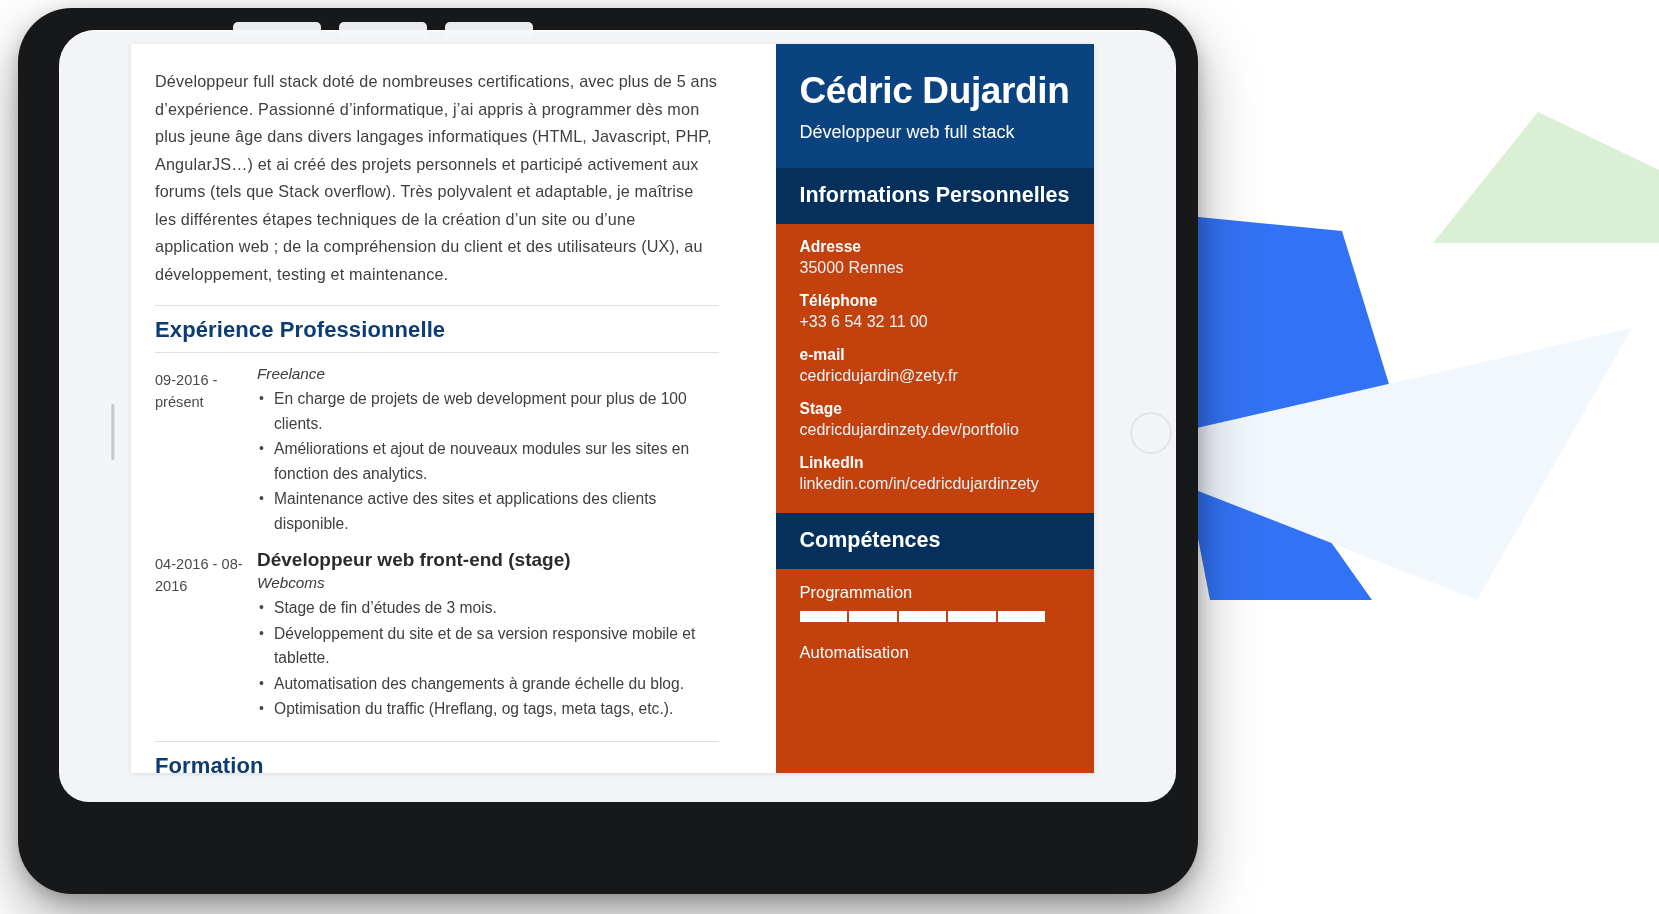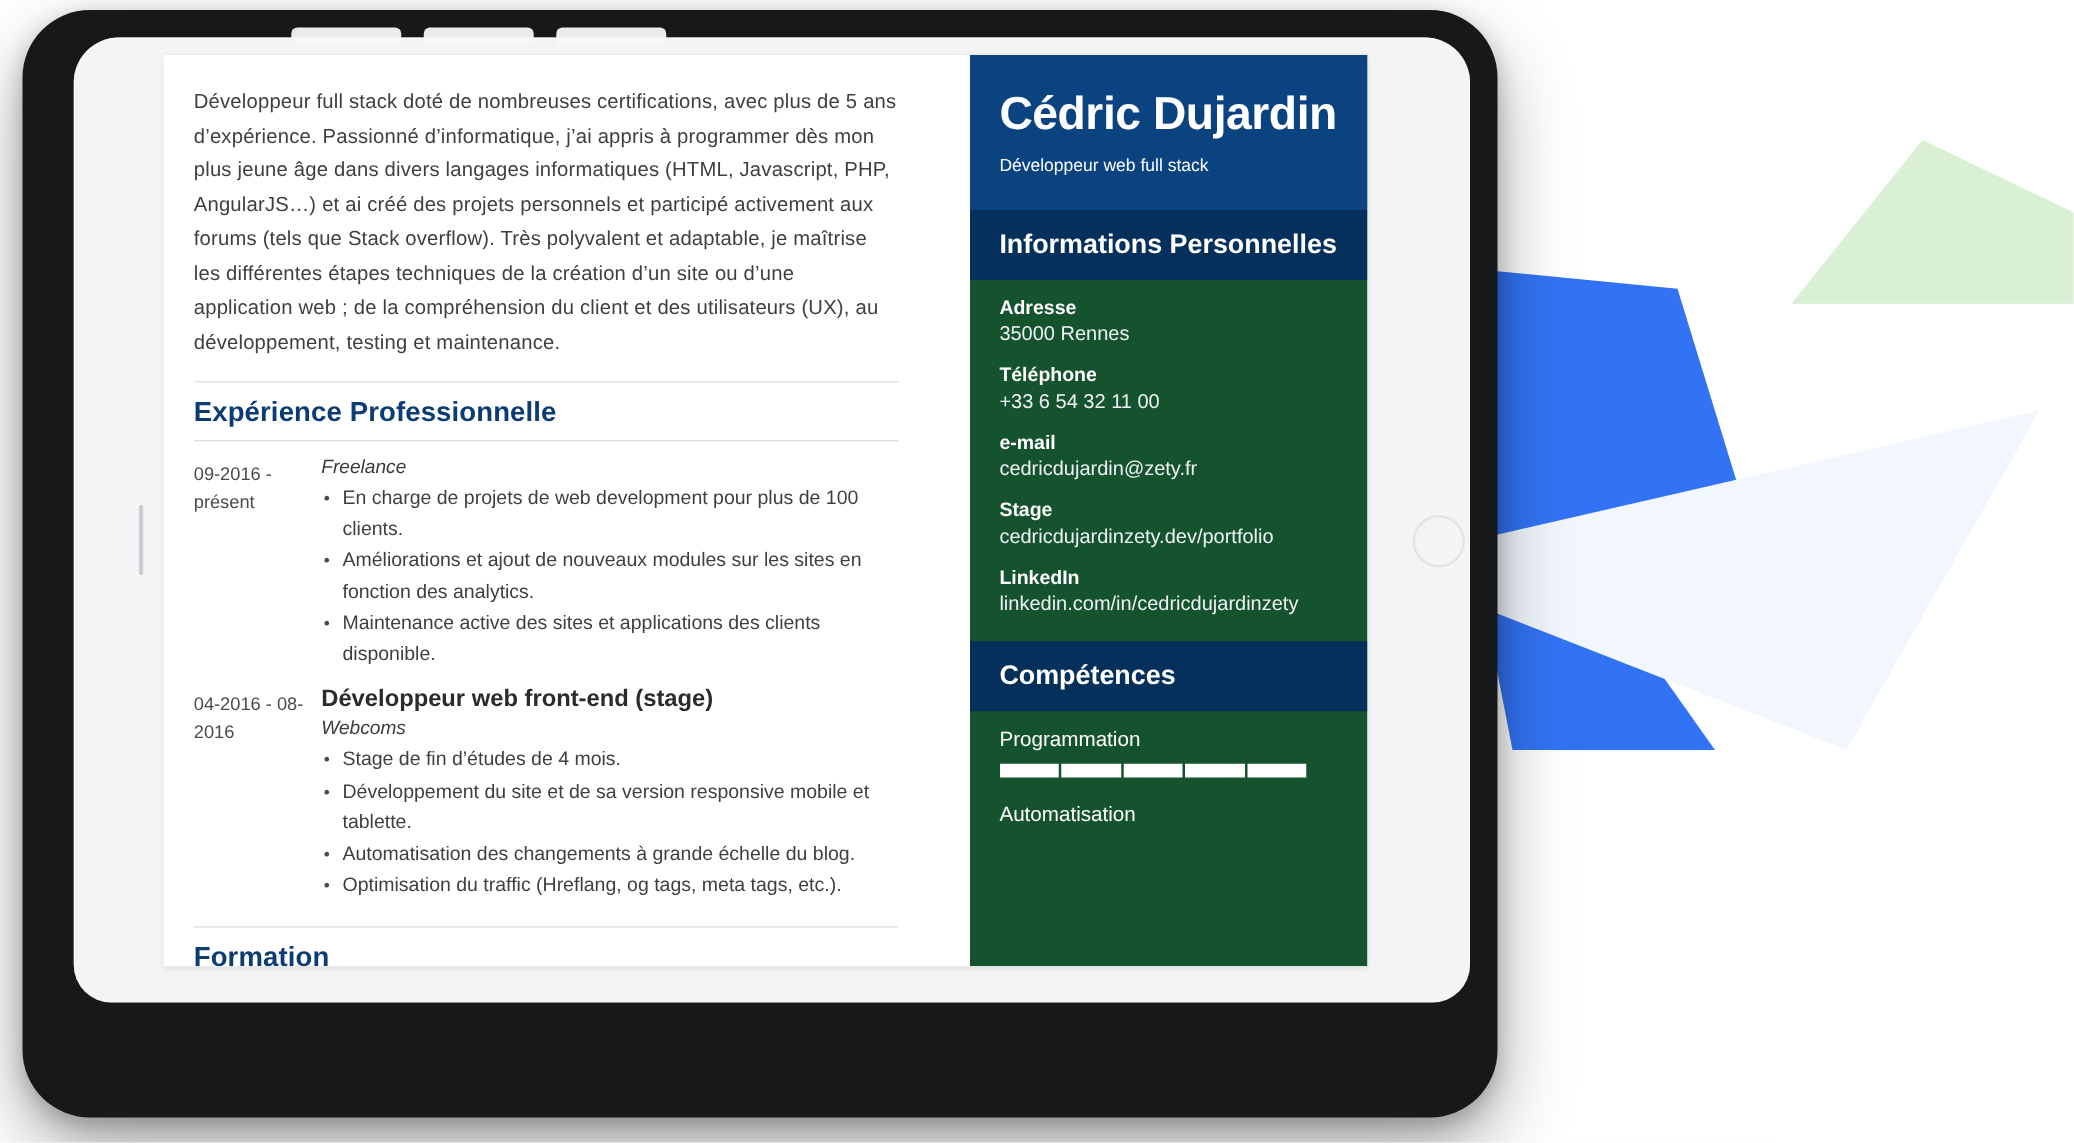--- a/index.html
+++ b/index.html
@@ -107,21 +107,21 @@
     gap: 31px;
   }
   .resume-main {
     width: 671px;
     padding: 24px 26px 0 24px;
     box-sizing: border-box;
     color: #3c3c3c;
   }
   .resume-side {
     width: 351px;
-    background: #14532d;
+    background: #c2410c;
     color: #ffffff;
     box-sizing: border-box;
     position: relative;
     overflow: hidden;
   }
 
   
   .summary {
     font-size: 16.2px;
     line-height: 27.5px;
@@ -197,21 +197,21 @@
   }
   .side-name {
     font-size: 37px;
     font-weight: bold;
     line-height: 45px;
     margin: 0;
     color: #ffffff;
     letter-spacing: -.01em;
   }
   .side-role {
-    font-size: 14px;
+    font-size: 18px;
     line-height: 27px;
     margin: 6px 0 0 0;
     color: #ffffff;
     font-weight: normal;
   }
   .side-sec-head {
     background: #05305c;
     color: #ffffff;
     font-size: 21.5px;
     font-weight: bold;
@@ -298,21 +298,21 @@
             </ul>
           </div>
         </div>
 
         <div class="entry">
           <div class="entry-date">04-2016 - 08-2016</div>
           <div class="entry-body">
             <div class="entry-title">Développeur web front-end (stage)</div>
             <div class="entry-org">Webcoms</div>
             <ul class="bullets">
-              <li>Stage de fin d’études de 4 mois.</li>
+              <li>Stage de fin d’études de 3 mois.</li>
               <li>Développement du site et de sa version responsive mobile et tablette.</li>
               <li>Automatisation des changements à grande échelle du blog.</li>
               <li>Optimisation du traffic (Hreflang, og tags, meta tags, etc.).</li>
             </ul>
           </div>
         </div>
 
         <h2 class="sec-head" style="margin-top:18px;">Formation</h2>
 
       </div>

